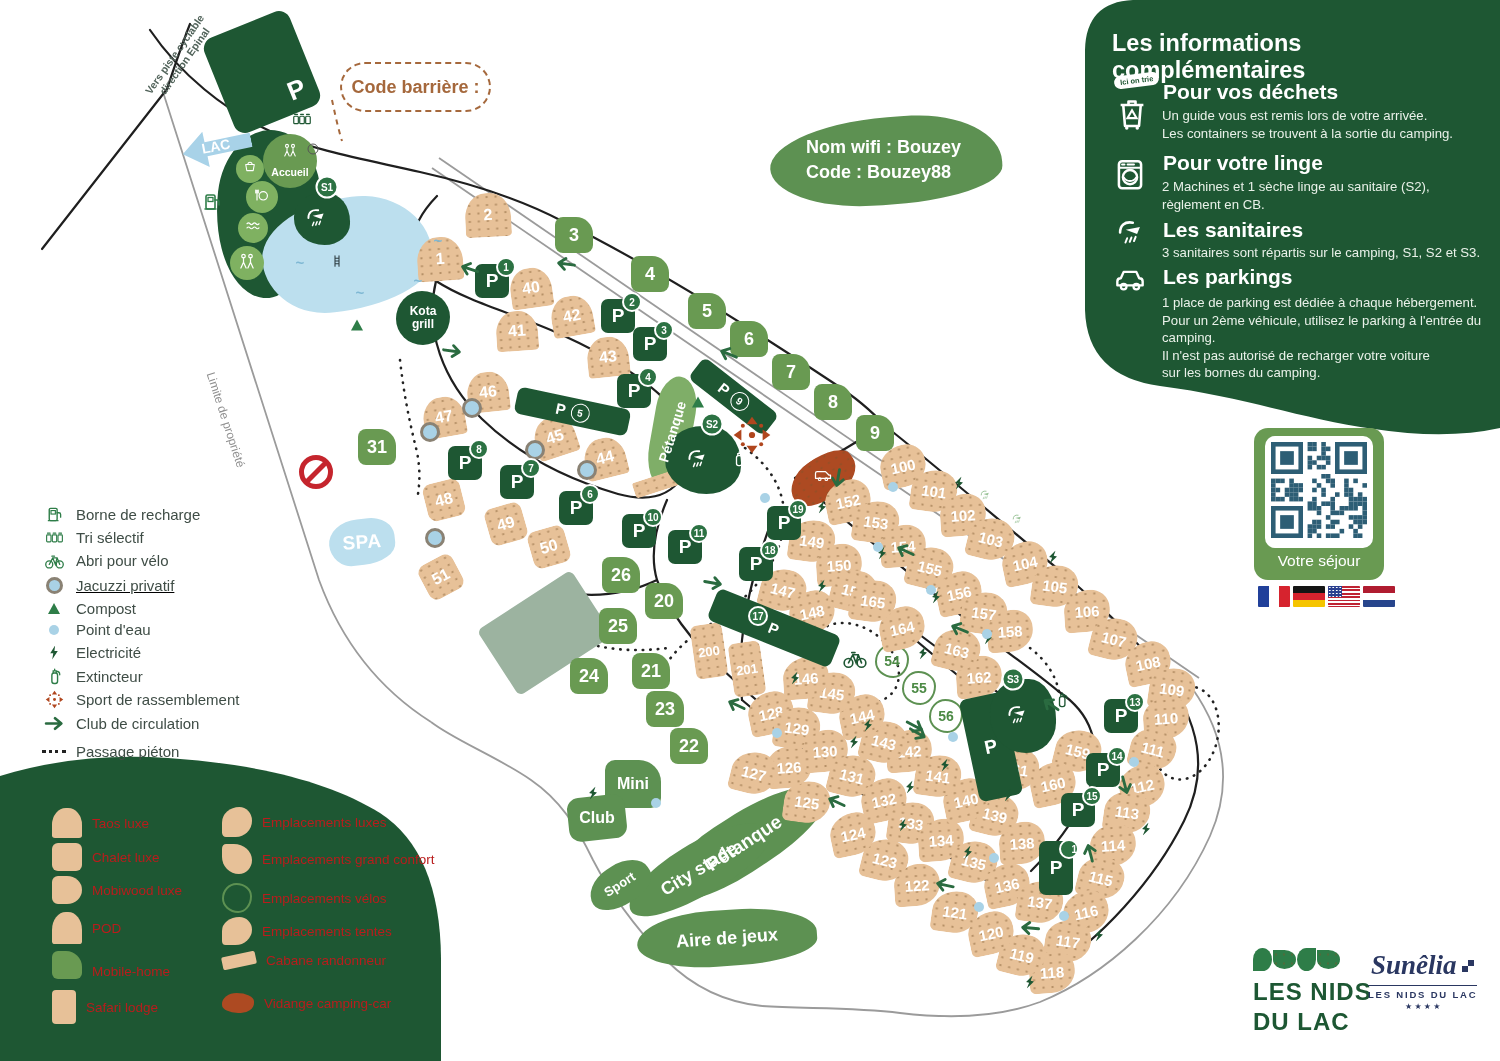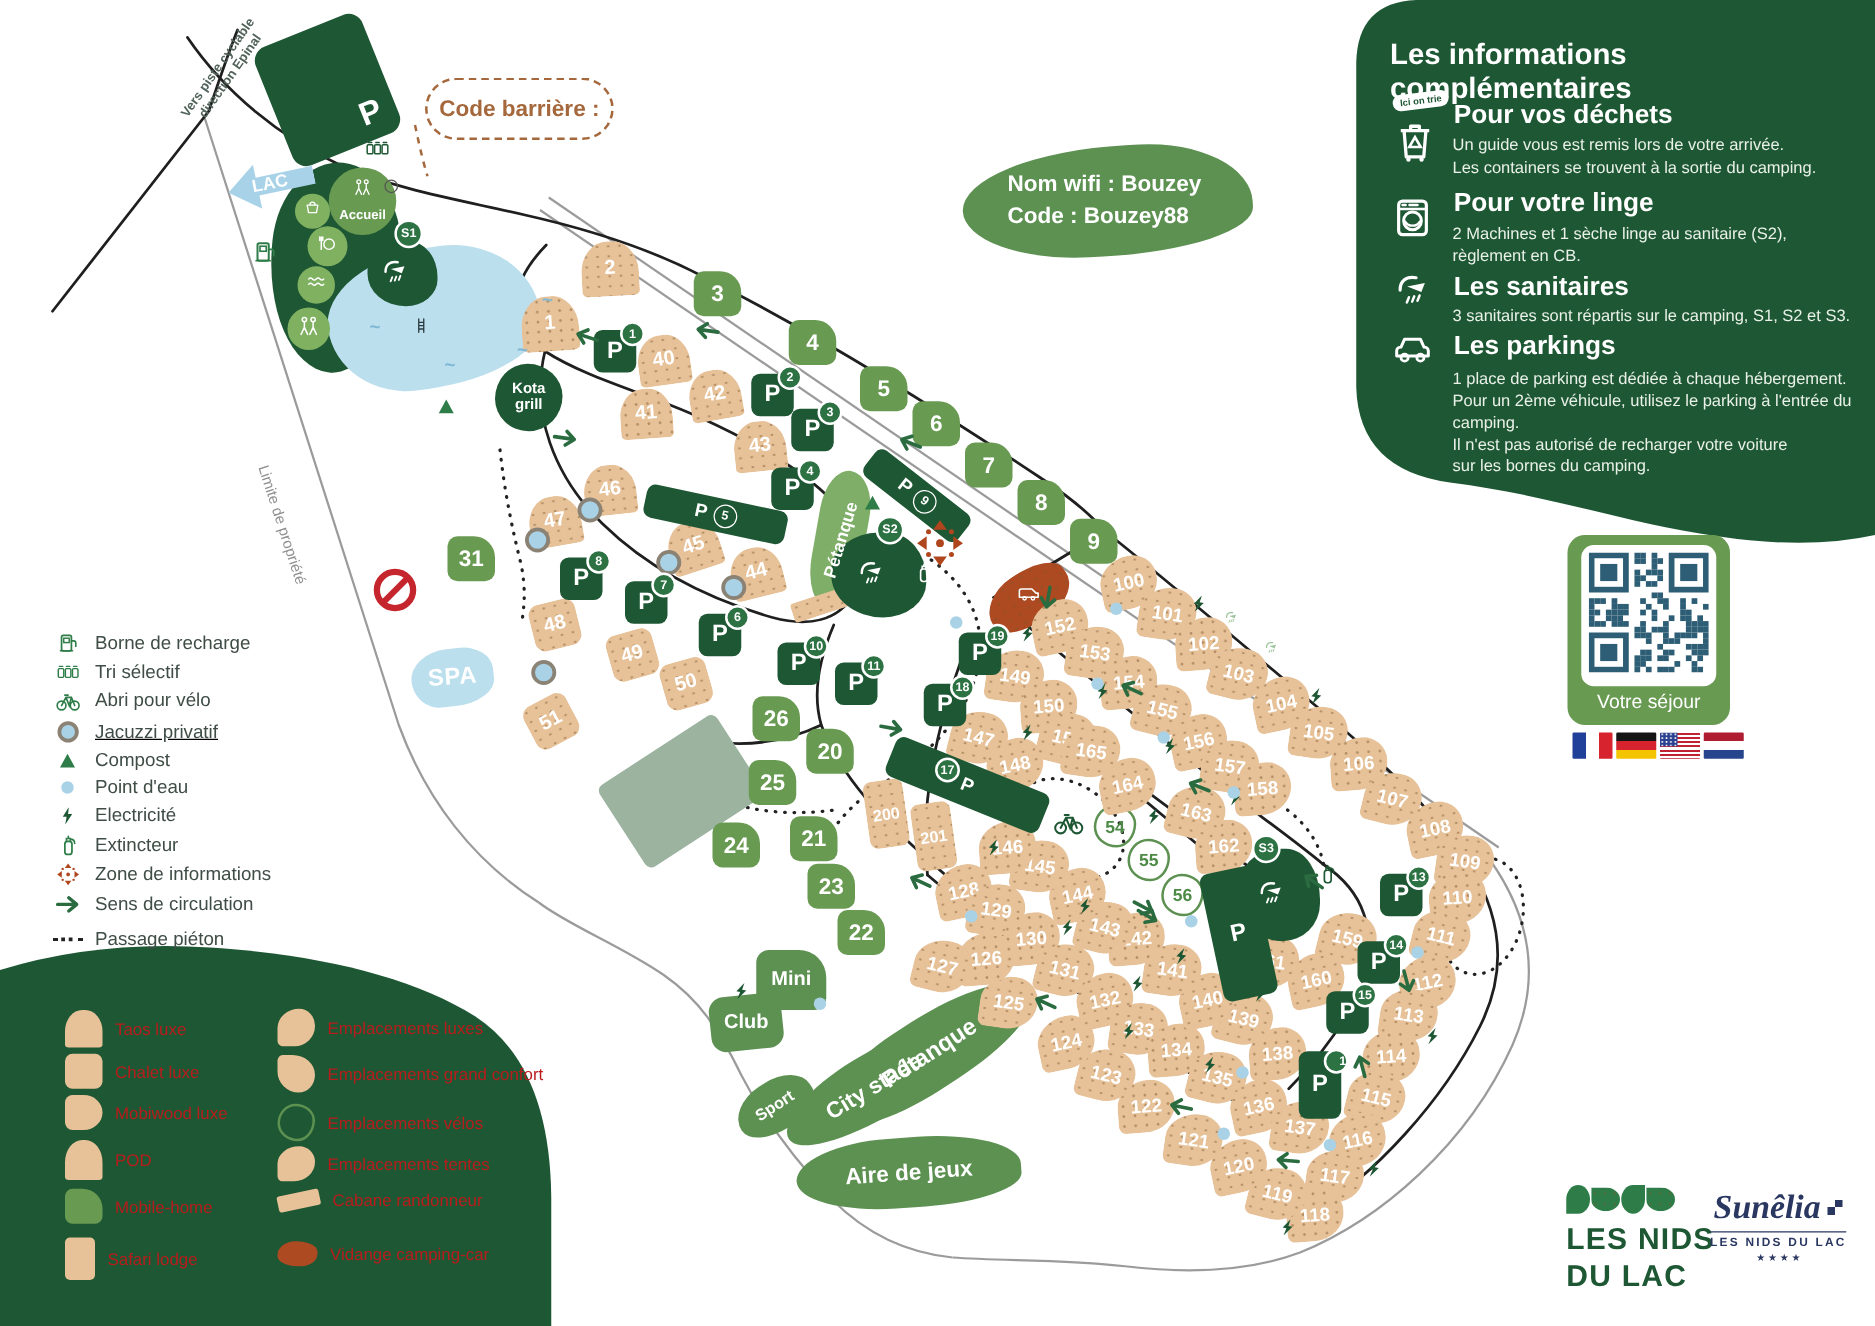--- a/index.html
+++ b/index.html
@@ -819,29 +819,29 @@
           </svg>
         </span>
         <span class="legend-label">Extincteur</span>
       </div>
       <div class="legend-row" style="left: 42px; top: 689px;">
         <span style="width: 24px; display: inline-flex; justify-content: center; align-items: center; flex: 0 0 auto;">
           <svg width="21" height="21" style="color:#b0461e">
             <use href="#i-assembly"></use>
           </svg>
         </span>
-        <span class="legend-label">Zone de informations</span>
+        <span class="legend-label">Sport de rassemblement</span>
       </div>
       <div class="legend-row" style="left: 42px; top: 713px;">
         <span style="width: 24px; display: inline-flex; justify-content: center; align-items: center; flex: 0 0 auto;">
           <svg width="21" height="21" style="color:#2a6b40">
             <use href="#i-arrowline"></use>
           </svg>
         </span>
-        <span class="legend-label">Sens de circulation</span>
+        <span class="legend-label">Club de circulation</span>
       </div>
       <div class="legend-row" style="left: 42px; top: 743px;">
         <span style="width: 24px; display: inline-flex; justify-content: center; align-items: center; flex: 0 0 auto;">
           <span style="width:24px;border-bottom:3px dotted #222;"></span>
         </span>
         <span class="legend-label">Passage piéton</span>
       </div>
     </div>
 
   <div id="acc-legend">
@@ -854,21 +854,21 @@
         <span class="acc-label">Chalet luxe</span>
       </div>
       <div class="legend-row" style="left: 52px; top: 876px;">
         <span class="sw" style="width: 30px; height: 28px; background: rgb(231, 193, 152); border-radius: 6px 50% 50% 6px;"></span>
         <span class="acc-label">Mobiwood luxe</span>
       </div>
       <div class="legend-row" style="left: 52px; top: 912px;">
         <span class="sw speck" style="width: 30px; height: 32px; background: rgb(231, 193, 152); border-radius: 46% 46% 10% 10% / 56% 56% 8% 8%;"></span>
         <span class="acc-label">POD</span>
       </div>
-      <div class="legend-row" style="left: 52px; top: 951px;">
+      <div class="legend-row" style="left: 52px; top: 951px; align-items: flex-end;">
         <span class="sw speck" style="width: 30px; height: 28px; background: rgb(105, 154, 82); border-radius: 6px 16px 6px 6px;"></span>
         <span class="acc-label">Mobile-home</span>
       </div>
       <div class="legend-row" style="left: 52px; top: 990px;">
         <span class="sw" style="width: 24px; height: 34px; background: rgb(231, 193, 152); border-radius: 4px;"></span>
         <span class="acc-label">Safari lodge</span>
       </div>
       <div class="legend-row" style="left: 222px; top: 807px;">
         <span class="sw speck" style="width: 30px; height: 30px; background: rgb(231, 193, 152); border-radius: 62% 45% 58% 14% / 55% 48% 58% 16%;"></span>
         <span class="acc-label">Emplacements luxes</span>

